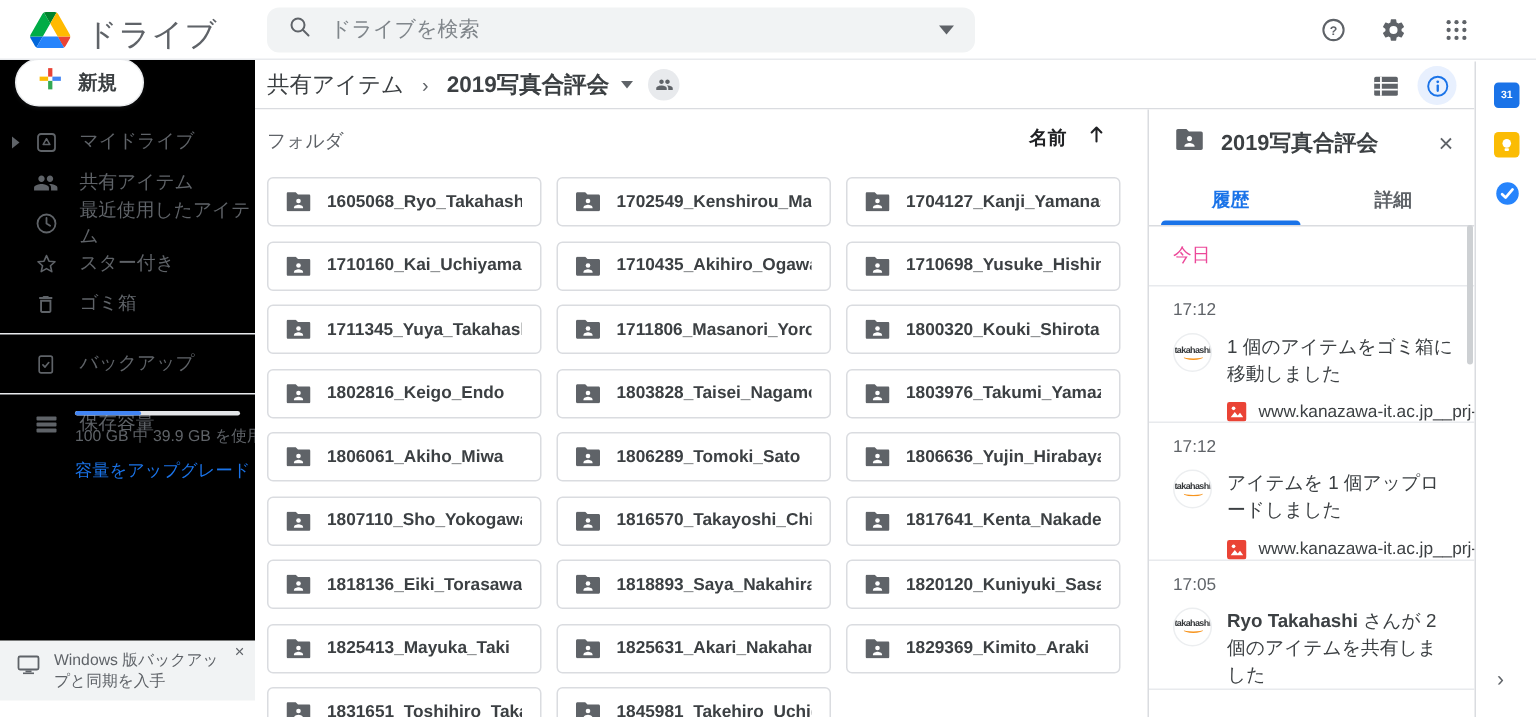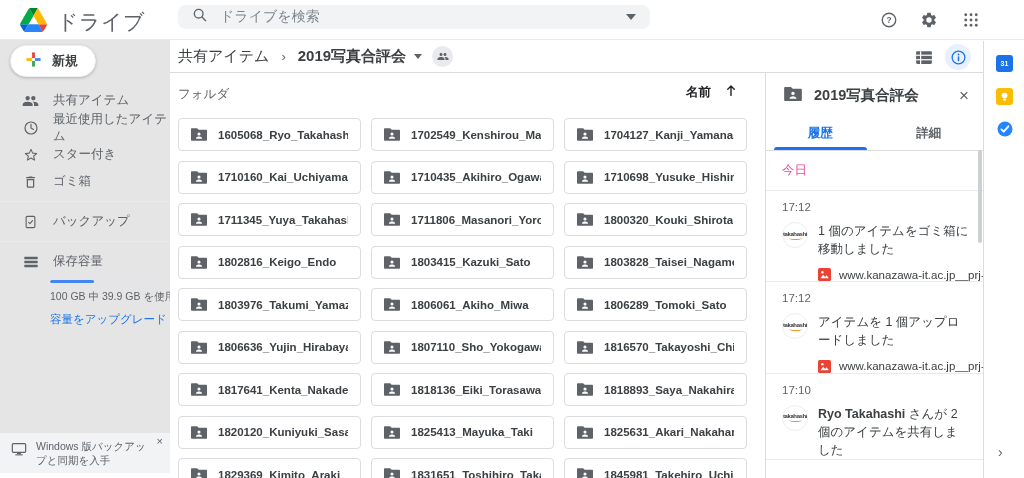--- a/index.html
+++ b/index.html
@@ -4,27 +4,27 @@
 <style>
   * { margin:0; padding:0; box-sizing:border-box; }
   html,body { background:#fff; }
   body { font-family:"Liberation Sans", sans-serif; }
   .stage { position:relative; width:1024px; height:478px; background:#fff; overflow:hidden; color:#3c4043; }
 
   
   .appbar { position:absolute; left:0; top:0; width:1024px; height:40px; background:#fff; border-bottom:1px solid #e8eaed; z-index:5; }
   .logo-wrap { position:absolute; left:20px; top:8px; display:flex; align-items:center; gap:10px; }
   .app-title { font-size:21px; color:#5f6368; letter-spacing:.5px; }
-  .searchbar { position:absolute; left:178px; top:5px; width:472px; height:24px; background:#f1f3f4; border-radius:8px; display:flex; align-items:center; padding:0 14px; gap:12px; }
+  .searchbar { position:absolute; left:178px; top:5px; width:472px; height:30px; background:#f1f3f4; border-radius:8px; display:flex; align-items:center; padding:0 14px; gap:12px; }
   .search-ph { font-size:14px; color:#80868b; flex:1; }
   .caret-down { width:0; height:0; border-left:5px solid transparent; border-right:5px solid transparent; border-top:6px solid #5f6368; }
   .appbar-ico { position:absolute; top:11px; width:18px; height:18px; }
 
   
-  .sidebar { position:absolute; left:0; top:35px; width:170px; height:437px; background:#e5e5e5; }
+  .sidebar { position:absolute; left:0; top:29px; width:170px; height:437px; background:#000000; }
   .new-btn { position:absolute; left:10px; top:10px; width:86px; height:32px; background:#fff; border:1px solid #eceef0; border-radius:16px; box-shadow:0 1px 3px rgba(60,64,67,.3); display:flex; align-items:center; gap:10px; padding:0 14px; cursor:pointer; }
   .new-label { font-size:13px; color:#3c4043; font-weight:bold; }
   .nav { position:absolute; left:0; top:52px; width:170px; }
   .nav-item { height:27px; display:flex; align-items:center; padding-left:22px; gap:14px; font-size:12.5px; color:#5f6368; cursor:pointer; }
   .nav-item .tw { position:absolute; left:8px; width:0; height:0; border-top:4px solid transparent; border-bottom:4px solid transparent; border-left:5px solid #5f6368; }
   .nav-ico { width:17px; height:17px; flex:none; display:flex; align-items:center; justify-content:center; }
   .nav-sep { border-top:1px solid #e8eaed; margin:6px 0; }
   .quota { position:absolute; left:50px; top:245px; width:118px; }
   .quota-bar { width:110px; height:3px; background:#e3e5e8; border-radius:2px; overflow:hidden; }
   .quota-fill { height:3px; background:#4285f4; border-radius:2px; }
@@ -147,20 +147,30 @@
             <rect x="10" y="2" width="4" height="8" fill="#ea4335"></rect>
             <rect x="10" y="14" width="4" height="8" fill="#34a853"></rect>
             <rect x="2" y="10" width="8" height="4" fill="#fbbc04"></rect>
             <rect x="14" y="10" width="8" height="4" fill="#4285f4"></rect>
           </svg>
       </span>
       <span class="new-label">新規</span>
     </div>
 
     <div class="nav">
+      <div class="nav-item" style="position:relative;">
+        <span class="tw"></span>
+        <span class="nav-ico">
+          <svg width="16" height="16" viewBox="0 0 24 24">
+              <rect x="3.5" y="3.5" width="17" height="17" rx="3" fill="none" stroke="#5f6368" stroke-width="1.8"></rect>
+              <path d="M12 8.2l3.4 5.9H8.6z" fill="none" stroke="#5f6368" stroke-width="1.5" stroke-linejoin="round"></path>
+            </svg>
+        </span>
+        <span>マイドライブ</span>
+      </div>
       <div class="nav-item">
         <span class="nav-ico">
           <svg width="18" height="14" viewBox="0 0 24 18">
               <path fill="#5f6368" d="M16 8c1.66 0 2.99-1.34 2.99-3S17.66 2 16 2s-3 1.34-3 3 1.34 3 3 3zm-8 0c1.66 0 2.99-1.34 2.99-3S9.66 2 8 2 5 3.34 5 5s1.34 3 3 3zm0 2c-2.33 0-7 1.17-7 3.5V16h14v-2.5C15 11.17 10.33 10 8 10zm8 0c-.29 0-.62.02-.97.05 1.16.84 1.97 1.97 1.97 3.45V16h6v-2.5c0-2.33-4.67-3.5-7-3.5z"></path>
             </svg>
         </span>
         <span>共有アイテム</span>
       </div>
       <div class="nav-item">
         <span class="nav-ico">
@@ -378,30 +388,20 @@
     <span style="flex:none;display:flex;">
       <svg width="16" height="13" viewBox="0 0 24 19">
               <path d="M9.2 0H1.5C.67 0 0 .67 0 1.5v16c0 .83.67 1.5 1.5 1.5h21c.83 0 1.5-.67 1.5-1.5V3.8c0-.83-.67-1.5-1.5-1.5H11.5L9.2 0z" fill="#5f6368"></path>
               <circle cx="12" cy="8.7" r="2.3" fill="#fff"></circle>
               <path d="M7.4 15.4c0-1.8 3.1-2.8 4.6-2.8s4.6 1 4.6 2.8v.6H7.4v-.6z" fill="#fff"></path>
             </svg>
     </span>
     <span class="fname">1802816_Keigo_Endo</span>
   </div>
 
-  <div class="fcard">
-    <span style="flex:none;display:flex;">
-      <svg width="16" height="13" viewBox="0 0 24 19">
-              <path d="M9.2 0H1.5C.67 0 0 .67 0 1.5v16c0 .83.67 1.5 1.5 1.5h21c.83 0 1.5-.67 1.5-1.5V3.8c0-.83-.67-1.5-1.5-1.5H11.5L9.2 0z" fill="#5f6368"></path>
-              <circle cx="12" cy="8.7" r="2.3" fill="#fff"></circle>
-              <path d="M7.4 15.4c0-1.8 3.1-2.8 4.6-2.8s4.6 1 4.6 2.8v.6H7.4v-.6z" fill="#fff"></path>
-            </svg>
-    </span>
-    <span class="fname">1803415_Kazuki_Sato</span>
-  </div>
 
   <div class="fcard">
     <span style="flex:none;display:flex;">
       <svg width="16" height="13" viewBox="0 0 24 19">
               <path d="M9.2 0H1.5C.67 0 0 .67 0 1.5v16c0 .83.67 1.5 1.5 1.5h21c.83 0 1.5-.67 1.5-1.5V3.8c0-.83-.67-1.5-1.5-1.5H11.5L9.2 0z" fill="#5f6368"></path>
               <circle cx="12" cy="8.7" r="2.3" fill="#fff"></circle>
               <path d="M7.4 15.4c0-1.8 3.1-2.8 4.6-2.8s4.6 1 4.6 2.8v.6H7.4v-.6z" fill="#fff"></path>
             </svg>
     </span>
     <span class="fname">1803828_Taisei_Nagamori</span>
@@ -628,21 +628,21 @@
                 <rect width="16" height="16" rx="2" fill="#ea4335"></rect>
                 <circle cx="5.4" cy="5.2" r="1.5" fill="#fff"></circle>
                 <path d="M3 12.5l3.4-4.2 2.4 2.7 1.9-2.2 2.6 3.7z" fill="#fff"></path>
               </svg>
       </span>
       <span class="chip-text">www.kanazawa-it.ac.jp__prj--...</span>
     </div>
   </div>
 
   <div class="activity">
-    <div class="act-time">17:10</div>
+    <div class="act-time">17:05</div>
     <div class="act-row">
       <div class="avatar">
         <span class="avatar-word">takahashi</span>
               <span class="avatar-swoosh"></span>
       </div>
       <div class="act-text"><b class="act-actor">Ryo Takahashi</b><span class="act-msg"> さんが 2 個のアイテムを共有しました</span></div>
     </div>
 
   </div>
 </div>

